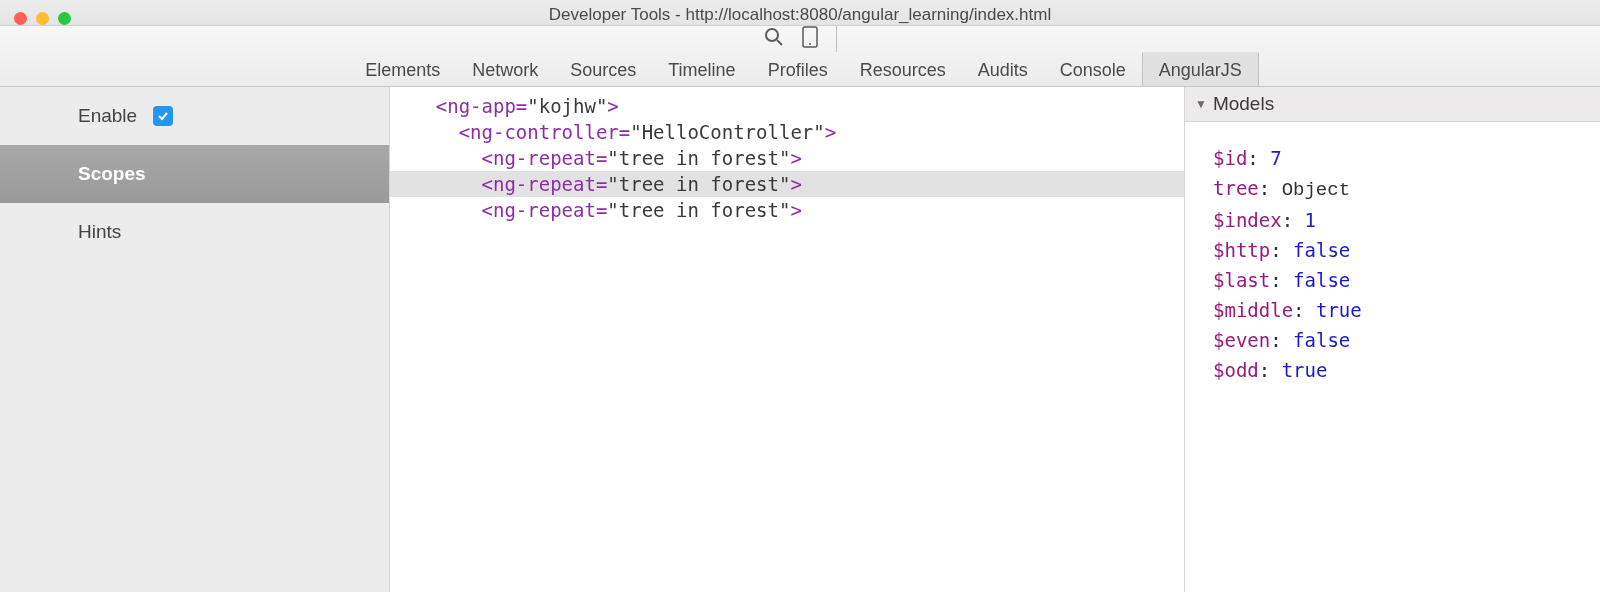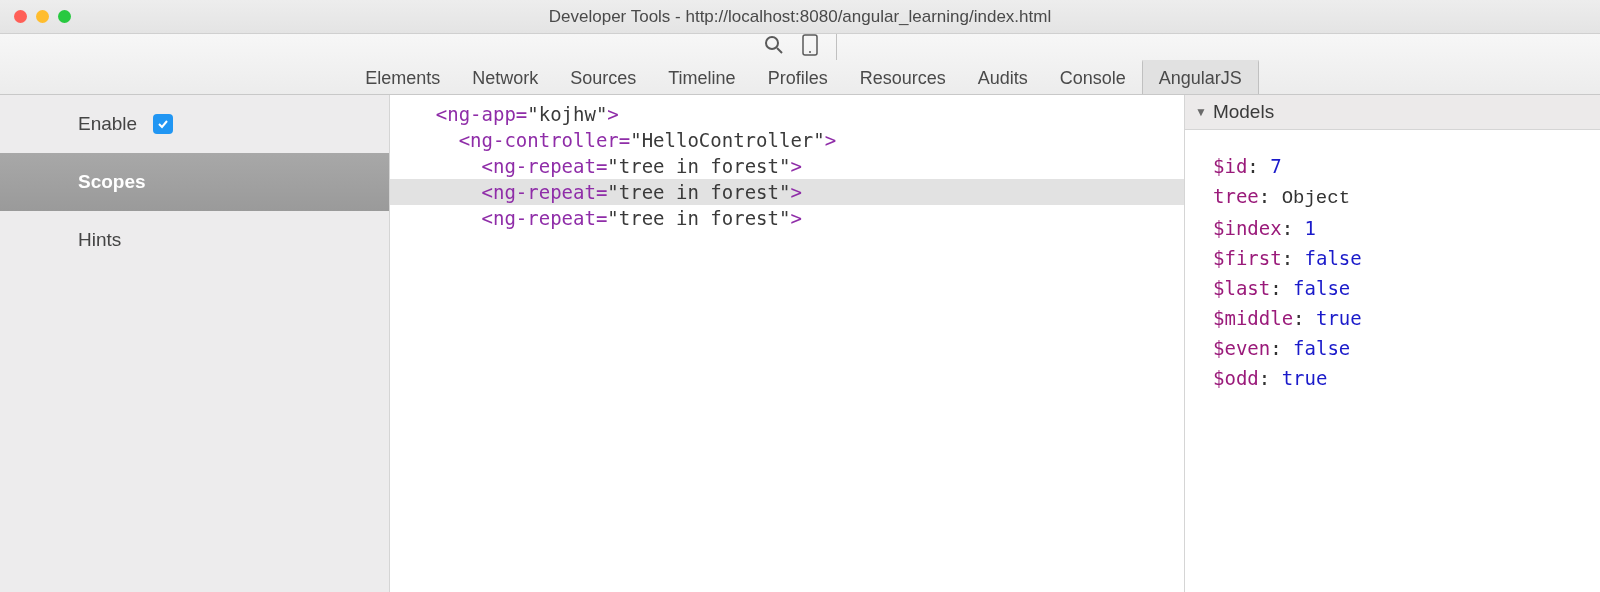--- a/index.html
+++ b/index.html
@@ -10,25 +10,25 @@
   width: 1600px;
   height: 592px;
   overflow: hidden;
 }
 .window {
   display: flex;
   flex-direction: column;
   height: 100%;
 }
 .titlebar {
-  height: 34px;
+  height: 26px;
   background: linear-gradient(to bottom, #ededed, #e4e4e4);
   border-bottom: 1px solid #d0d0d0;
   display: flex;
-  align-items: center;
+  align-items: flex-end;
   position: relative;
 }
 .traffic-lights {
   display: flex;
   gap: 9px;
   padding-left: 14px;
 }
 .traffic-light {
   width: 13px;
   height: 13px;
@@ -238,21 +238,21 @@
 
     <div class="right">
       <div class="right-header">
         <span class="disclosure">▼</span>
         <span>Models</span>
       </div>
       <div class="props" id="props-list">
           <div><span class="prop-key">$id</span><span class="prop-colon">: </span><span class="prop-val">7</span></div>
           <div><span class="prop-key">tree</span><span class="prop-colon">: </span><span class="prop-obj">Object</span></div>
           <div><span class="prop-key">$index</span><span class="prop-colon">: </span><span class="prop-val">1</span></div>
-          <div><span class="prop-key">$first</span><span class="prop-colon">: </span><span class="prop-val">false</span></div>
+          <div><span class="prop-key">$http</span><span class="prop-colon">: </span><span class="prop-val">false</span></div>
           <div><span class="prop-key">$last</span><span class="prop-colon">: </span><span class="prop-val">false</span></div>
           <div><span class="prop-key">$middle</span><span class="prop-colon">: </span><span class="prop-val">true</span></div>
           <div><span class="prop-key">$even</span><span class="prop-colon">: </span><span class="prop-val">false</span></div>
           <div><span class="prop-key">$odd</span><span class="prop-colon">: </span><span class="prop-val">true</span></div>
         </div>
     </div>
 
   </div>
 </div>
 

